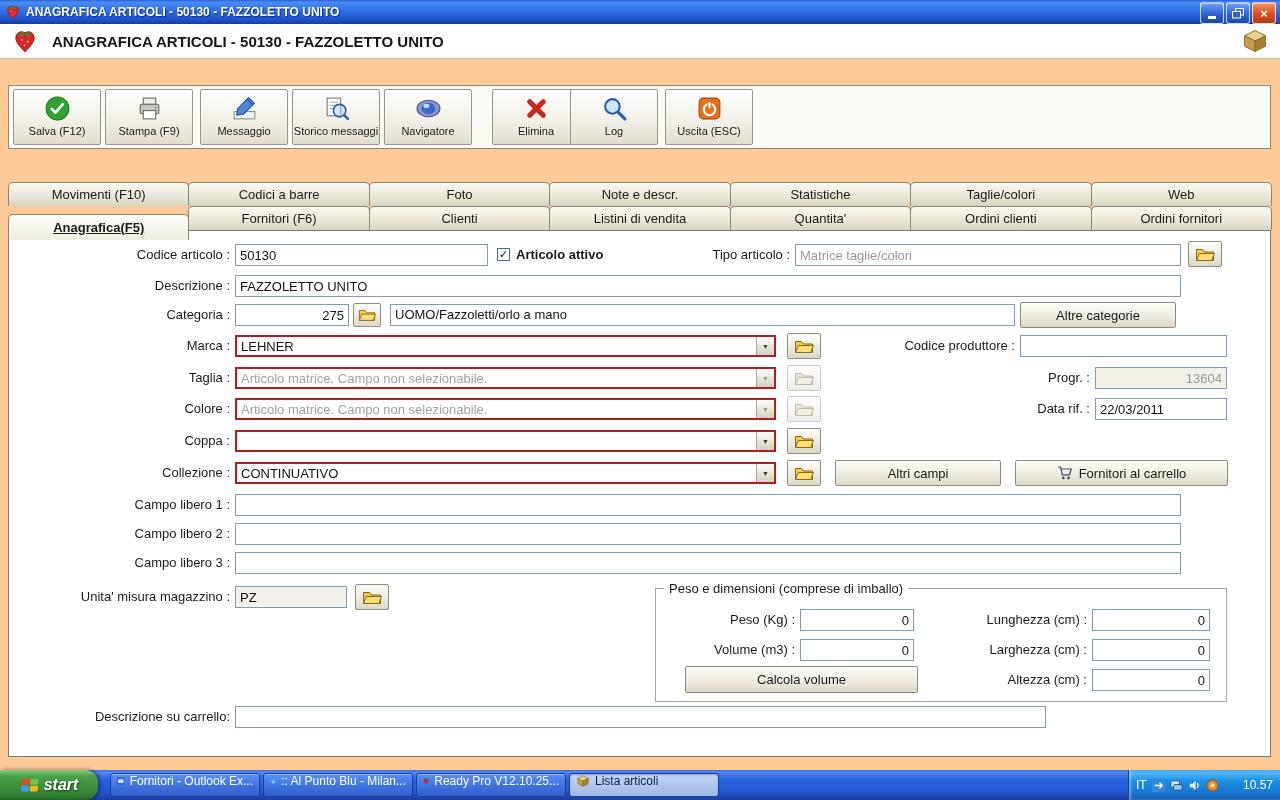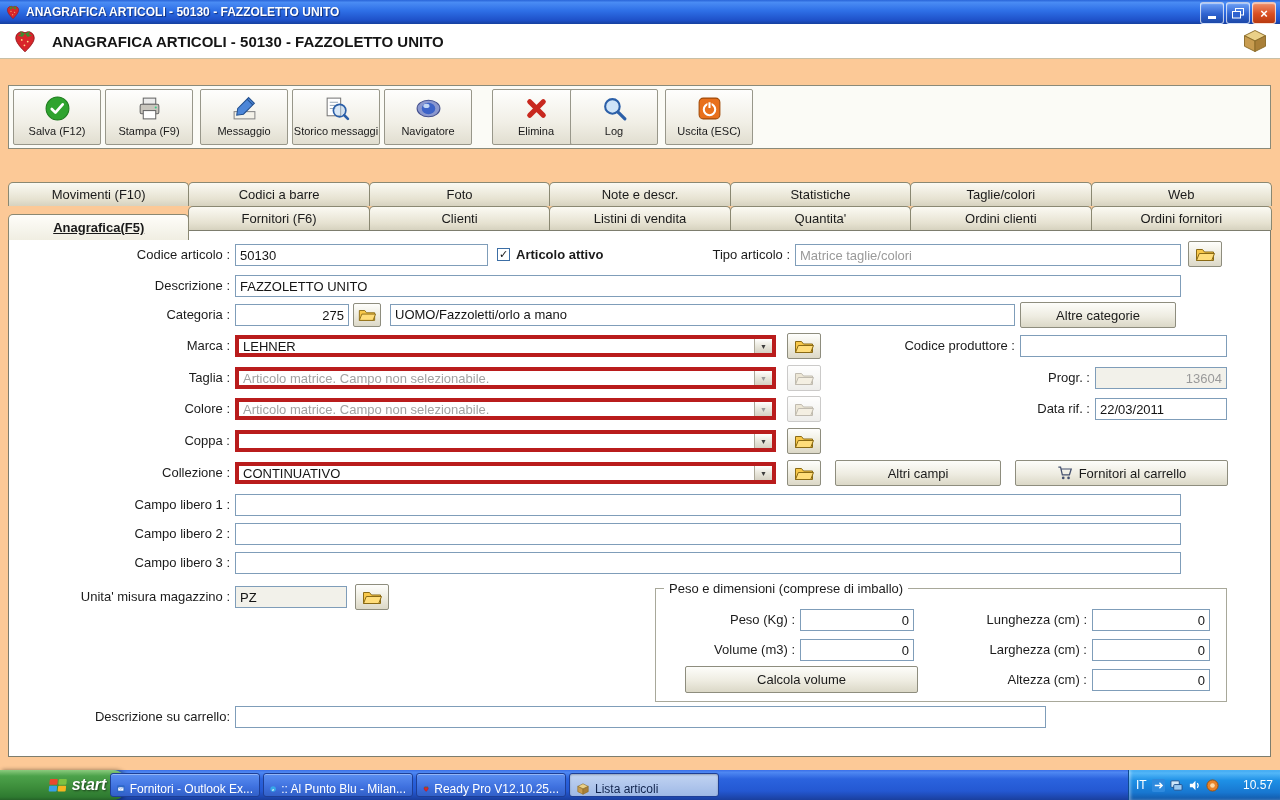--- a/index.html
+++ b/index.html
@@ -46,21 +46,21 @@
   .panel{position:absolute;left:8px;top:230px;width:1263px;height:527px;background:#fff;
     border:1px solid #7D7D6E;box-sizing:border-box;z-index:1;}
   .lbl{position:absolute;font-size:13px;color:#1b1b1b;text-align:right;white-space:nowrap;z-index:4;}
   .in{position:absolute;height:22px;box-sizing:border-box;border:1px solid #7F9DB9;background:#fff;
     font:13px "Liberation Sans",sans-serif;color:#141414;padding:0 4px;z-index:4;}
   .in.right{text-align:right;}
   .in.gray{color:#9a9a9a;}
   .in.graybg{background:#F2F1EA;}
   .robox{position:absolute;height:22px;box-sizing:border-box;border:1px solid #7F9DB9;background:#fff;
     font-size:13px;color:#141414;padding:0 4px;line-height:20px;z-index:4;overflow:hidden;white-space:nowrap;}
-  .combo{position:absolute;height:22px;box-sizing:border-box;border:4px solid #b91c1c;background:#fff;
+  .combo{position:absolute;height:22px;box-sizing:border-box;border:2px solid #b91c1c;background:#fff;
     display:flex;align-items:stretch;z-index:4;justify-content:center;}
   .combo .cval{flex:1;min-width:0;border:0;outline:none;background:transparent;padding:0 4px;
     font:13px "Liberation Sans",sans-serif;color:#141414;}
   .combo .cval.gray{color:#A2A2A2;}
   .combo .carrow{width:17px;border-left:1px solid #ACA899;
     background:linear-gradient(#FFFFFE,#E9E7DC 50%,#D5D1C3);font-size:7px;color:#3C3C3C;
     display:flex;align-items:center;justify-content:center;}
   .combo.disabled .carrow{color:#9a9a9a;}
   .fbtn{position:absolute;width:34px;height:26px;box-sizing:border-box;
     background:linear-gradient(#FEFEFC,#EDEBDE 55%,#DCD8C7);border:1px solid #8E8D7E;border-radius:2px;
@@ -73,25 +73,25 @@
   .cb{position:absolute;width:13px;height:13px;box-sizing:border-box;border:1px solid #3C6EA5;
     background:#fff;font-size:11px;line-height:11px;text-align:center;color:#111;z-index:4;}
   .gbox{position:absolute;border:1px solid #A8A89A;z-index:3;}
   .gleg{position:absolute;background:#fff;padding:0 5px;font-size:13px;color:#1b1b1b;z-index:4;white-space:nowrap;}
   
   .taskbar{position:absolute;left:0;top:770px;width:1280px;height:30px;
     background:linear-gradient(180deg,#3A6FE8 0%,#4E87F2 8%,#2B63DE 30%,#2458D2 70%,#1A3F9E 100%);}
   .startbtn{position:absolute;left:0;top:0;width:98px;height:30px;border-radius:0 13px 13px 0;
     background:linear-gradient(180deg,#8CCB7E 0%,#4CA24A 20%,#3E8F3C 55%,#2E7A30 90%,#256328 100%);
     box-shadow:2px 0 4px rgba(0,0,0,.45);display:flex;align-items:center;justify-content:center;gap:5px;
-    color:#fff;font-style:italic;font-weight:bold;font-size:16px;text-shadow:1px 1px 2px rgba(0,0,0,.55);padding-left:28px;}
+    color:#fff;font-style:italic;font-weight:bold;font-size:16px;text-shadow:1px 1px 2px rgba(0,0,0,.55);}
   .taskbtn{position:absolute;top:3px;width:150px;height:24px;box-sizing:border-box;border-radius:3px;
     background:linear-gradient(#5B8FF2,#3E70DE 60%,#3260C8);border:1px solid #1E3F96;
     box-shadow:inset 0 1px 0 rgba(255,255,255,.35);color:#fff;font-size:12px;
-    display:flex;align-items:flex-end;gap:5px;padding:0 6px;white-space:nowrap;overflow:hidden;}
+    display:flex;align-items:flex-start;gap:5px;padding:0 6px;white-space:nowrap;overflow:hidden;}
   .taskbtn.active{background:linear-gradient(#C2D4F2,#9FB9E6);color:#12254E;
     box-shadow:inset 0 1px 2px rgba(0,0,0,.25);}
   .tray{position:absolute;right:0;top:0;width:152px;height:30px;box-sizing:border-box;
     background:linear-gradient(180deg,#2BA0F0 0%,#53B7F8 10%,#1E90E6 35%,#1877D0 75%,#1258A8 100%);
     border-left:1px solid #0E4A8E;box-shadow:inset 2px 0 3px rgba(255,255,255,.35);
     display:flex;align-items:center;gap:5px;padding:0 7px;color:#fff;font-size:12px;}
   .trayicon{display:flex;align-items:center;}
 </style>
 </head>
 <body>

